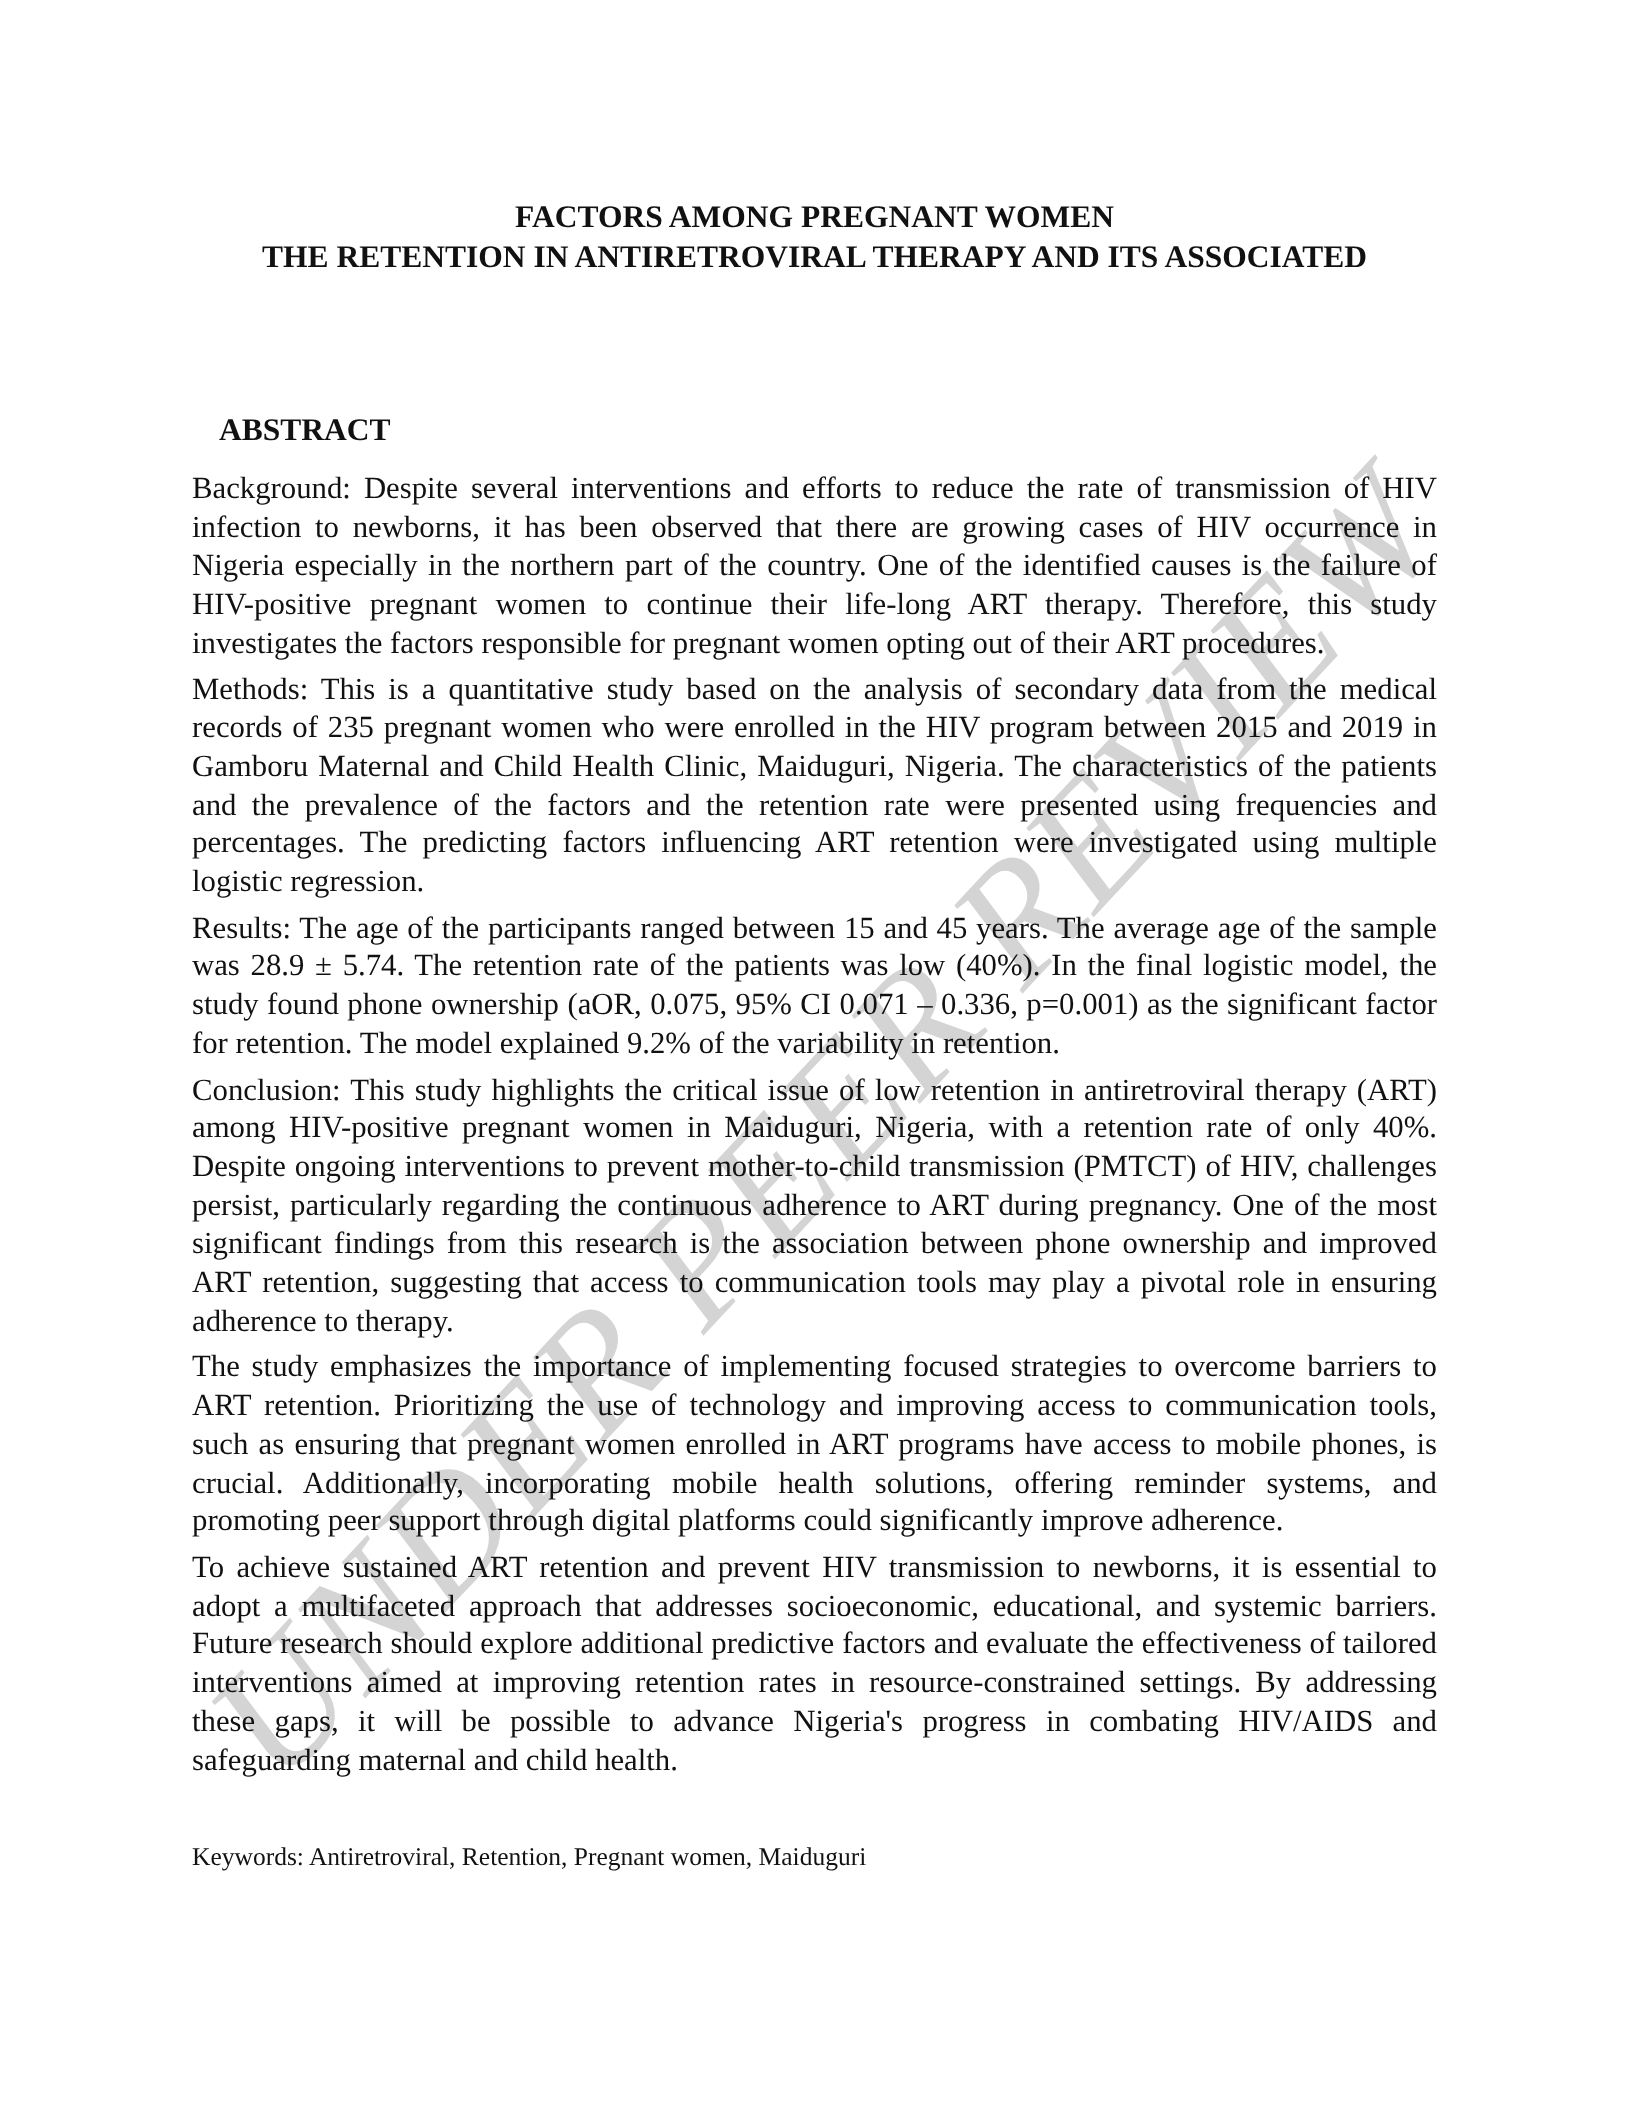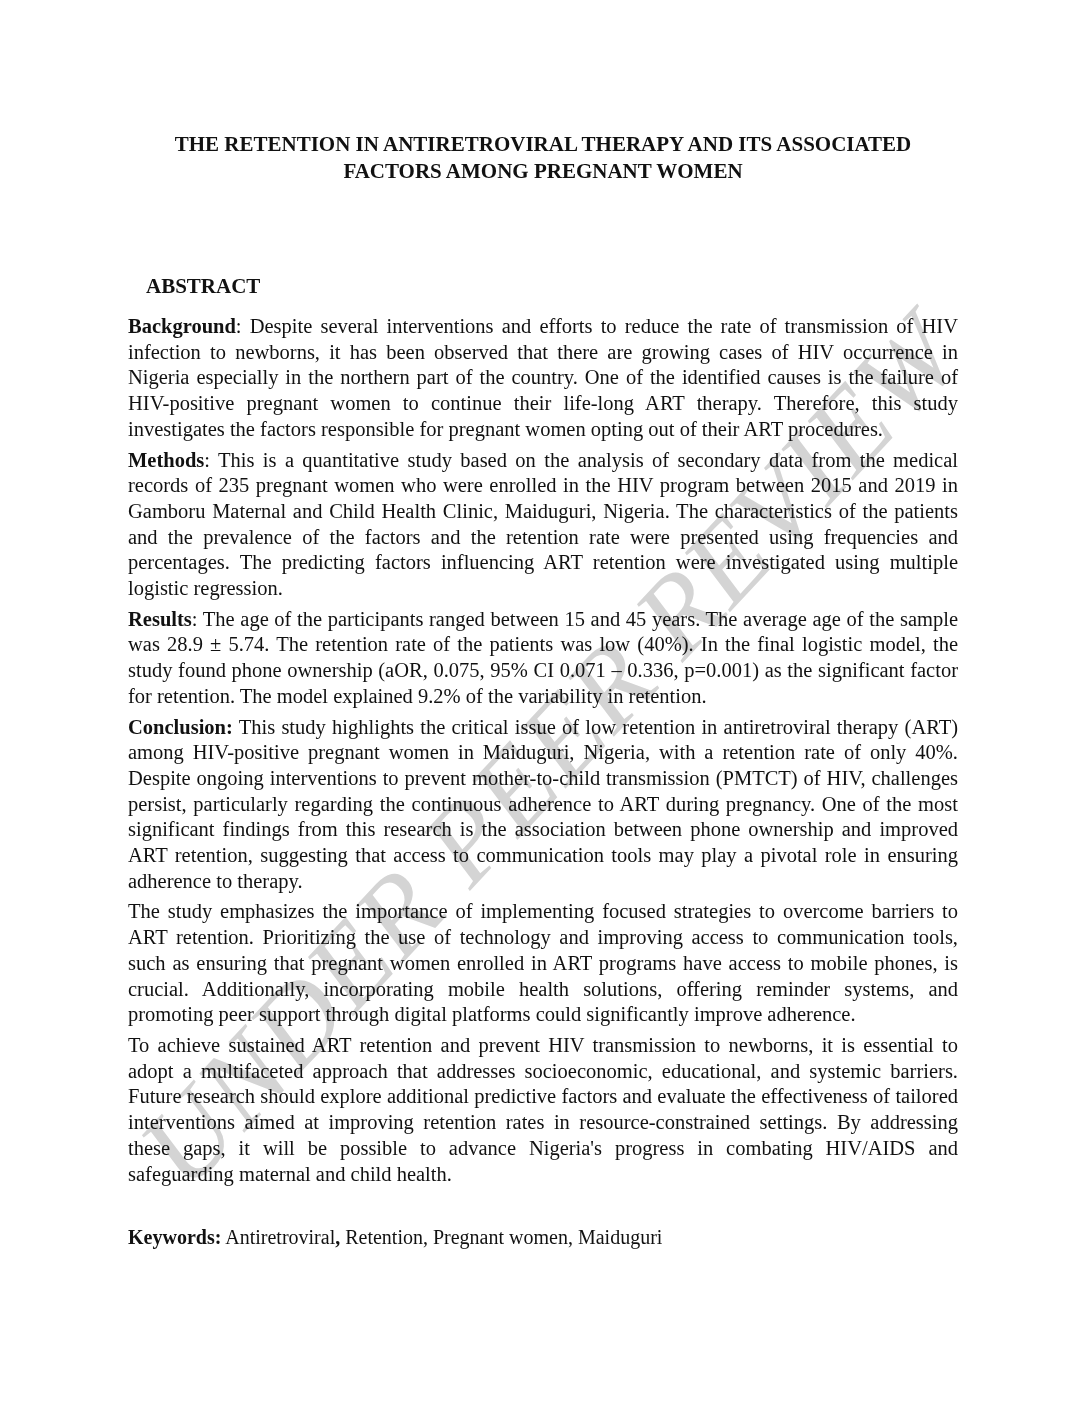--- a/index.html
+++ b/index.html
@@ -52,38 +52,38 @@
     text-align: left;
   }
   .para {
     margin: 0 0 5px 0;
     font-size: 20.5px;
     line-height: 25.7px;
     text-align: justify;
   }
   .keywords {
     margin: 38px 0 0 0;
-    font-size: 20px;
+    font-size: 17px;
     line-height: 25.7px;
     text-align: left;
   }
-  b { font-weight: bold; }
+  b { font-weight: normal; }
 </style>
 </head>
 <body>
 
 <div class="page">
 
   <div class="watermark">UNDER PEER REVIEW</div>
 
   <div class="content">
 
     <h1 class="title">
+      <span class="title-line">FACTORS AMONG PREGNANT WOMEN</span>
       <span class="title-line">THE RETENTION IN ANTIRETROVIRAL THERAPY AND ITS ASSOCIATED</span>
-      <span class="title-line">FACTORS AMONG PREGNANT WOMEN</span>
     </h1>
 
     <h2 class="abstract-heading">ABSTRACT</h2>
 
     <p class="para"><b>Background</b><span>: </span><span>Despite several interventions and efforts to reduce the rate of transmission of HIV infection to newborns, it has been observed that there are growing cases of HIV occurrence in Nigeria especially in the northern part of the country. One of the identified causes is the failure of HIV-positive pregnant women to continue their life-long ART therapy. Therefore, this study investigates the factors responsible for pregnant women opting out of their ART procedures.</span></p>
 
     <p class="para"><b>Methods</b><span>: </span><span>This is a quantitative study based on the analysis of secondary data from the medical records of 235 pregnant women who were enrolled in the HIV program between 2015 and 2019 in Gamboru Maternal and Child Health Clinic, Maiduguri, Nigeria. The characteristics of the patients and the prevalence of the factors and the retention rate were presented using frequencies and percentages. The predicting factors influencing ART retention were investigated using multiple logistic regression.</span></p>
 
     <p class="para"><b>Results</b><span>: </span><span>The age of the participants ranged between 15 and 45 years. The average age of the sample was 28.9 ± 5.74. The retention rate of the patients was low (40%). In the final logistic model, the study found phone ownership (aOR, 0.075, 95% CI 0.071 – 0.336, p=0.001) as the significant factor for retention. The model explained 9.2% of the variability in retention.</span></p>
 

